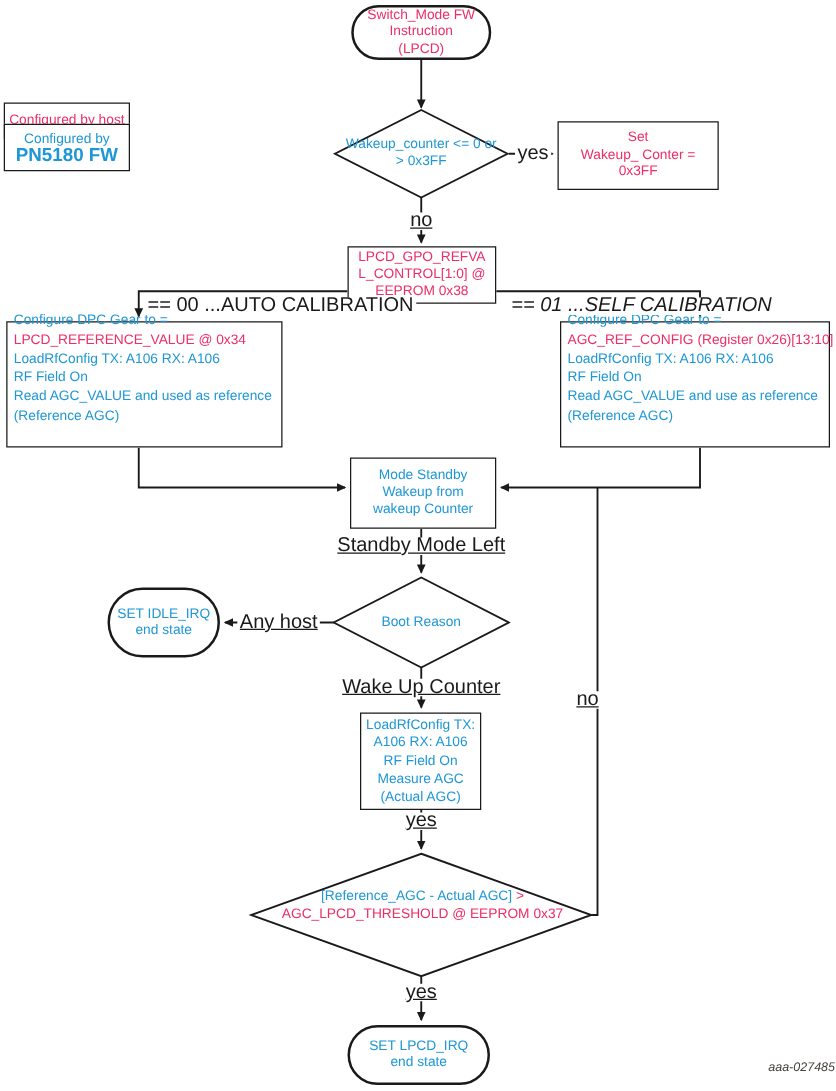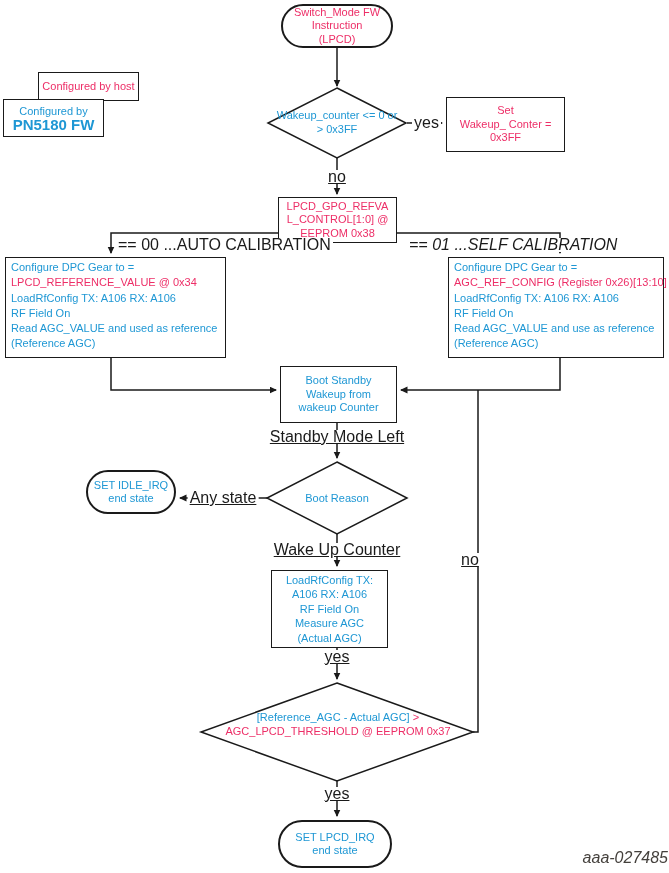--- a/index.html
+++ b/index.html
@@ -6,28 +6,28 @@
   .canvas{position:relative;width:669px;height:873px;background:#ffffff;
           font-family:"Liberation Sans",sans-serif;overflow:hidden;}
   svg.wires{position:absolute;left:0;top:0;}
   .node{position:absolute;box-sizing:border-box;border:1.5px solid #1a1a1a;background:#fff;
         display:flex;flex-direction:column;align-items:center;justify-content:center;
         text-align:center;font-size:11px;line-height:13.5px;z-index:2;}
   .oval{border-radius:28px;border-width:2px;}
   .pink{color:#ED2E67;}
   .blue{color:#1E97D4;}
   .bold{font-weight:bold;font-size:15px;}
-  .cal{align-items:flex-start;justify-content:flex-start;text-align:left;
-       padding:2px 5px;line-height:15.3px;}
+  .cal{align-items:flex-start;justify-content:flex-end;text-align:left;
+       padding:16px 5px;line-height:15.3px;}
   .cal span{white-space:nowrap;}
   .dtext{position:absolute;z-index:2;font-size:11px;line-height:13.5px;text-align:center;}
   .elabel{position:absolute;z-index:3;font-size:16px;line-height:14px;color:#1a1a1a;
           background:#fff;padding:0 2px;white-space:nowrap;}
   .ctr{transform:translateX(-50%);text-decoration:underline;}
-  .footer{position:absolute;right:1px;top:849px;font-size:16px;font-style:italic;
+  .footer{position:absolute;right:1px;top:849px;font-size:10px;font-style:italic;
           color:#44403c;z-index:2;}
   .node span{display:block;}
 </style>
 </head>
 <body>
 
 <div class="canvas">
 
   <svg class="wires" width="669" height="873" viewBox="0 0 669 873">
     <defs>
@@ -56,34 +56,34 @@
       <polygon points="337,683 473,732 337,781 201,732"></polygon>
     </g>
   </svg>
 
   <div class="node oval" style="left:281px;top:4px;width:112px;height:44px;">
     <span class="pink">Switch_Mode FW</span>
     <span class="pink">Instruction</span>
     <span class="pink">(LPCD)</span>
   </div>
 
-  <div class="node" style="left:3px;top:72px;width:101px;height:29px;margin-left:35px;">
+  <div class="node" style="left:3px;top:82px;width:101px;height:29px;">
     <span class="pink">Configured by host</span>
   </div>
   <div class="node" style="left:3px;top:99px;width:101px;height:38px;">
     <span class="blue">Configured by</span>
     <span class="blue bold">PN5180 FW</span>
   </div>
 
   <div class="dtext blue" style="left:272px;top:109px;width:130px;">
     <span>Wakeup_counter</span>
     <span>&lt;= 0 or &gt; 0x3FF</span>
   </div>
 
-  <div class="node" style="left:446px;top:97px;width:119px;height:55px;">
+  <div class="node" style="left:446px;top:97px;width:129px;height:55px;">
     <span class="pink">Set</span>
     <span class="pink">Wakeup_ Conter =</span>
     <span class="pink">0x3FF</span>
   </div>
 
   <div class="node" style="left:278px;top:197px;width:119px;height:46px;">
     <span class="pink">LPCD_GPO_REFVA</span>
     <span class="pink">L_CONTROL[1:0] @</span>
     <span class="pink">EEPROM 0x38</span>
   </div>
@@ -100,35 +100,35 @@
   <div class="node cal" style="left:448px;top:257px;width:216px;height:101px;">
     <span class="blue">Configure DPC Gear to =</span>
     <span class="pink">AGC_REF_CONFIG (Register 0x26)[13:10]</span>
     <span class="blue">LoadRfConfig TX: A106 RX: A106</span>
     <span class="blue">RF Field On</span>
     <span class="blue">Read AGC_VALUE and use as reference</span>
     <span class="blue">(Reference AGC)</span>
   </div>
 
   <div class="node" style="left:280px;top:366px;width:117px;height:57px;">
-    <span class="blue">Boot Standby</span>
+    <span class="blue">Mode Standby</span>
     <span class="blue">Wakeup from</span>
     <span class="blue">wakeup Counter</span>
   </div>
 
   <div class="dtext blue" style="left:287px;top:492px;width:100px;">
     <span>Boot Reason</span>
   </div>
 
-  <div class="node oval" style="left:86px;top:470px;width:90px;height:44px;">
+  <div class="node oval" style="left:86px;top:470px;width:90px;height:56px;">
     <span class="blue">SET IDLE_IRQ</span>
     <span class="blue">end state</span>
   </div>
 
-  <div class="node" style="left:271px;top:570px;width:117px;height:78px;line-height:14.5px;">
+  <div class="node" style="left:288px;top:570px;width:97px;height:78px;line-height:14.5px;">
     <span class="blue">LoadRfConfig TX:</span>
     <span class="blue">A106 RX: A106</span>
     <span class="blue">RF Field On</span>
     <span class="blue">Measure AGC</span>
     <span class="blue">(Actual AGC)</span>
   </div>
 
   <div class="dtext" style="left:209px;top:711px;width:258px;">
     <span class="blue">[Reference_AGC - Actual AGC]</span>
     <span class="pink">&gt; AGC_LPCD_THRESHOLD @ EEPROM</span>
@@ -138,21 +138,21 @@
   <div class="node oval" style="left:278px;top:820px;width:114px;height:48px;">
     <span class="blue">SET LPCD_IRQ</span>
     <span class="blue">end state</span>
   </div>
 
   <div class="elabel" style="left:412px;top:116px;">yes</div>
   <div class="elabel ctr" style="left:337px;top:170px;">no</div>
   <div class="elabel" style="left:116px;top:238px;">== 00 ...AUTO CALIBRATION</div>
   <div class="elabel" style="left:407px;top:238px;font-style:italic;">== 01 ...SELF CALIBRATION</div>
   <div class="elabel ctr" style="left:337px;top:430px;">Standby Mode Left</div>
-  <div class="elabel ctr" style="left:223px;top:491px;">Any state</div>
+  <div class="elabel ctr" style="left:223px;top:491px;">Any host</div>
   <div class="elabel ctr" style="left:337px;top:543px;">Wake Up Counter</div>
   <div class="elabel ctr" style="left:337px;top:650px;">yes</div>
   <div class="elabel ctr" style="left:470px;top:553px;">no</div>
   <div class="elabel ctr" style="left:337px;top:787px;">yes</div>
 
   <div class="footer">aaa-027485</div>
 
 </div>
 
 </body></html>

